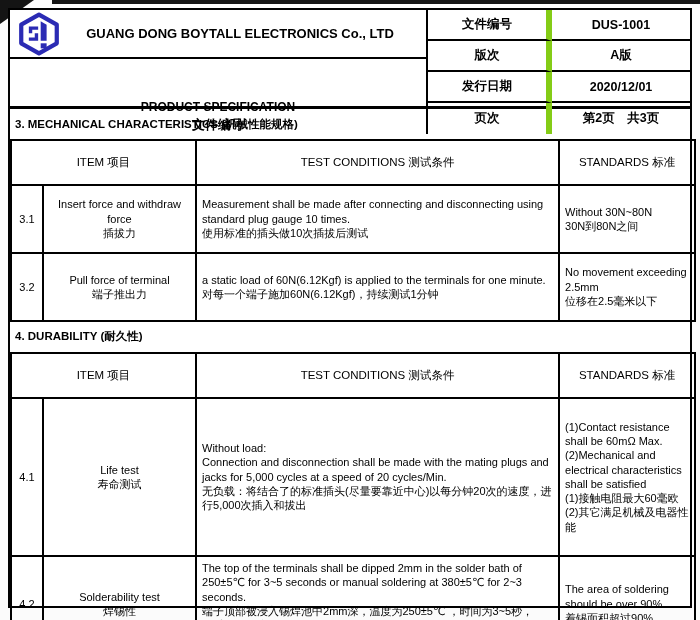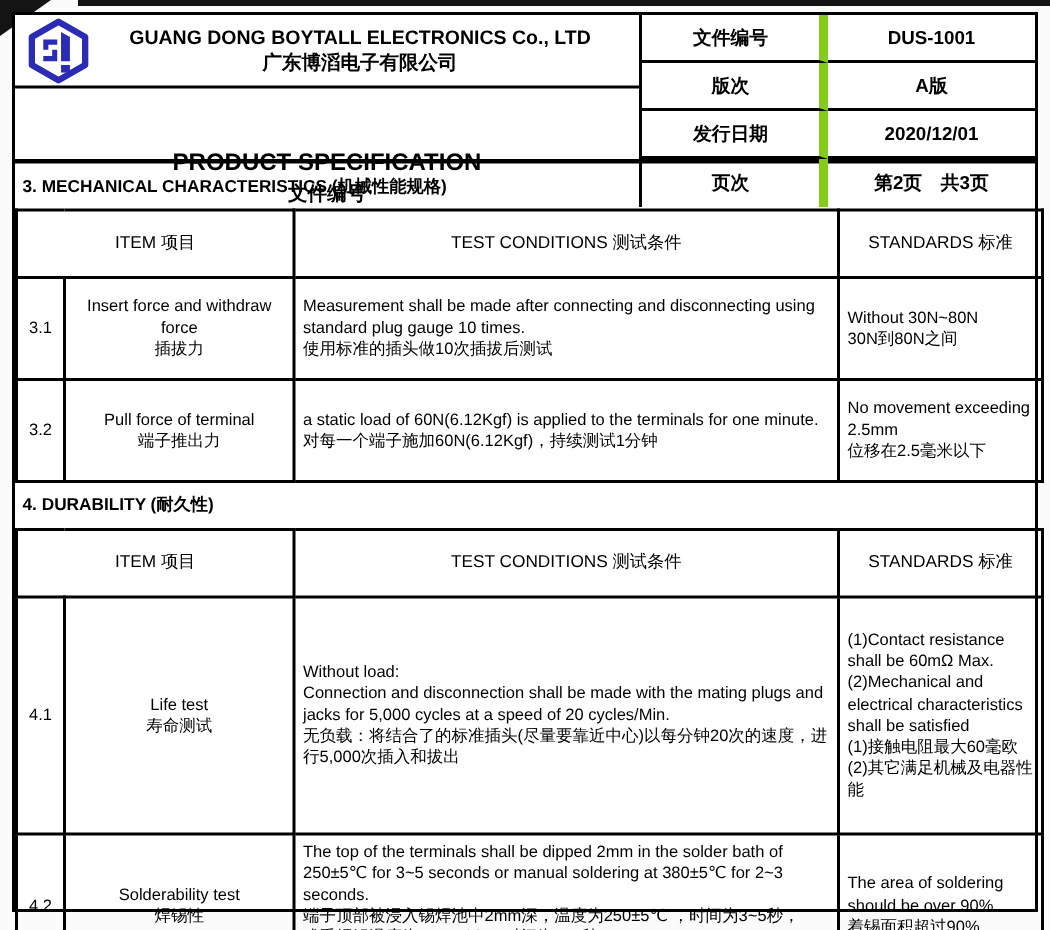--- a/index.html
+++ b/index.html
@@ -14,21 +14,21 @@
   
   .header-grid { display:grid; grid-template-columns:1fr 262px; height:99px;
                  border-bottom:3px solid #000; flex:none; }
   .header-left { border-right:2px solid #000; display:flex; flex-direction:column; }
   .company-cell { height:49px; border-bottom:2px solid #000; display:flex; align-items:center; padding:0 8px 0 6px; }
   .logo-box { flex:none; width:46px; height:46px; display:flex; align-items:center; justify-content:center; }
   .company-names { flex:1; text-align:center; font-weight:bold; }
   .company-en { font-size:13px; }
   .company-cn { font-size:13px; margin-top:1px; }
   .title-cell { flex:1; display:flex; flex-direction:column; align-items:center; justify-content:center; font-weight:bold; }
-  .doc-title-en { font-size:16px;margin-top:41px; }
+  .doc-title-en { font-size:12px;margin-top:41px; }
   .doc-title-cn { font-size:13px; margin-top:2px; }
   .header-meta { display:grid; grid-template-columns:124px 1fr; grid-auto-rows:1fr; }
   .meta-label, .meta-value { display:flex; align-items:center; justify-content:center;
                              font-weight:bold; font-size:12.5px; border-bottom:2px solid #000; }
   .meta-label { border-right:6px solid #84cc16;text-align:center; }
   .header-meta > div:nth-last-child(-n+2) { border-bottom:none; }
 
   
   .section-title { height:30px; flex:none; display:flex; align-items:center;
                    padding-left:5px; font-weight:bold; font-size:11.5px; }
@@ -60,21 +60,20 @@
         <div class="logo-box">
           <svg width="44" height="44" viewBox="0 0 52 52">
             <polygon points="26,3 47,15 47,37 26,49 5,37 5,15" fill="#ffffff" stroke="#2b2bb4" stroke-width="5" stroke-linejoin="round"></polygon>
             <path d="M14,17 h11 v4 h-7 v4 h7 v9 h-11 v-4 h7 v-5 h-7 z" fill="#2b2bb4"></path>
             <path d="M28,11 l7,4 v19 h-7 z" fill="#2b2bb4"></path>
             <rect x="28" y="37" width="7" height="6" fill="#2b2bb4"></rect>
           </svg>
         </div>
         <div class="company-names">
           <div class="company-en">GUANG DONG BOYTALL ELECTRONICS Co., LTD</div>
-          <div class="company-cn">广东博滔电子有限公司</div>
         </div>
       </div>
       <div class="title-cell">
         <div class="doc-title-en">PRODUCT SPECIFICATION</div>
         <div class="doc-title-cn">文件编号</div>
       </div>
     </div>
     <div class="header-meta">
       <div class="meta-label">文件编号</div>
       <div class="meta-value">DUS-1001</div>

